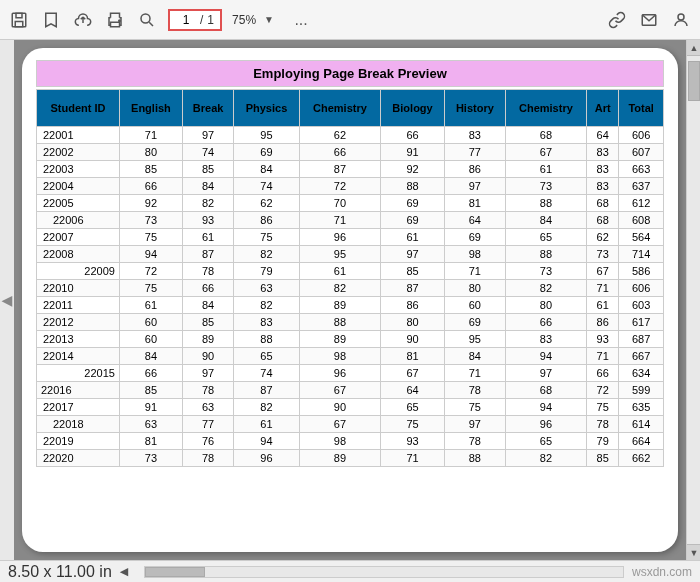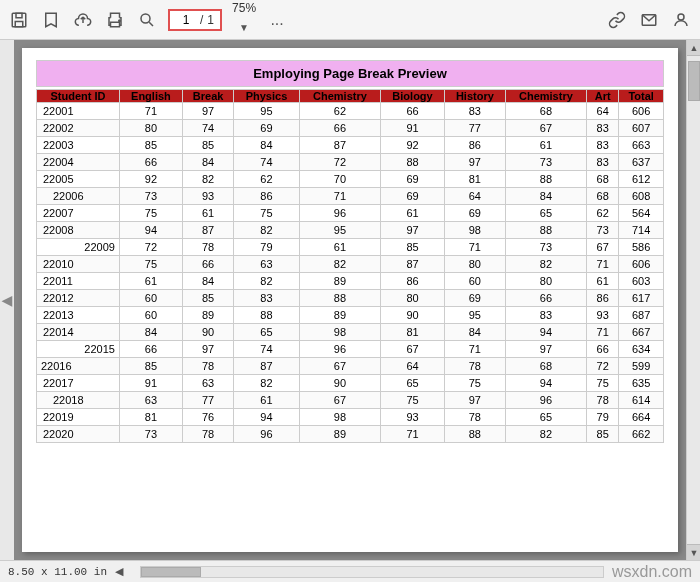--- a/index.html
+++ b/index.html
@@ -55,21 +55,20 @@
       text-align: center;
     }
     .page-sep {
       font-size: 12px;
       color: #333;
     }
     .zoom-group {
       display: flex;
       align-items: center;
       gap: 2px;
-      flex-direction: column;
     }
     .zoom-text {
       font-size: 12px;
       color: #333;
     }
     .toolbar-spacer {
       flex: 1;
     }
     .toolbar-right {
       display: flex;
@@ -108,43 +107,44 @@
       padding-top: 8px;
     }
 
     
     .page {
       background: white;
       flex: 1;
       overflow: hidden;
       padding: 12px 14px;
       box-shadow: 2px 2px 6px rgba(0,0,0,0.3);
+      border-radius: 21px;
     }
 
     
     .page-title {
       background: #f0b0f0;
       text-align: center;
       font-weight: bold;
       font-size: 13px;
       padding: 5px 0;
       margin-bottom: 2px;
       border: 1px solid #ccc;
     }
 
     
     .data-table {
       width: 100%;
       border-collapse: collapse;
       font-size: 11px;
     }
     .data-table th {
-      background: #b91c1c;
+      background: #0369a1;
       border: 1px solid #ccc;
-      padding: 0 4px;
+      padding: 12px 4px;
       text-align: center;
       font-weight: bold;
     }
     .data-table td {
       border: 1px solid #ccc;
       padding: 2px 4px;
       text-align: center;
     }
     .data-table tr:nth-child(odd) td {
       background: #ffffff;
@@ -206,32 +206,31 @@
       height: 22px;
       background: #f0f0f0;
       border-top: 1px solid #ccc;
       display: flex;
       align-items: center;
       padding: 0 8px;
       gap: 8px;
       flex-shrink: 0;
     }
     .page-size-text {
-      font-size: 11px;
+      font-size: 16px;
       color: #333;
-      font-family: Liberation Mono, monospace;
     }
     .bottom-arrow {
       font-size: 11px;
       color: #555;
       cursor: pointer;
     }
     .wsxdn {
       margin-left: auto;
-      font-size: 16px;
+      font-size: 12px;
       color: #999;
     }
     .horiz-scrollbar {
       flex: 1;
       height: 12px;
       background: #e8e8e8;
       border: 1px solid #ccc;
       margin-left: 8px;
       display: flex;
       align-items: center;

